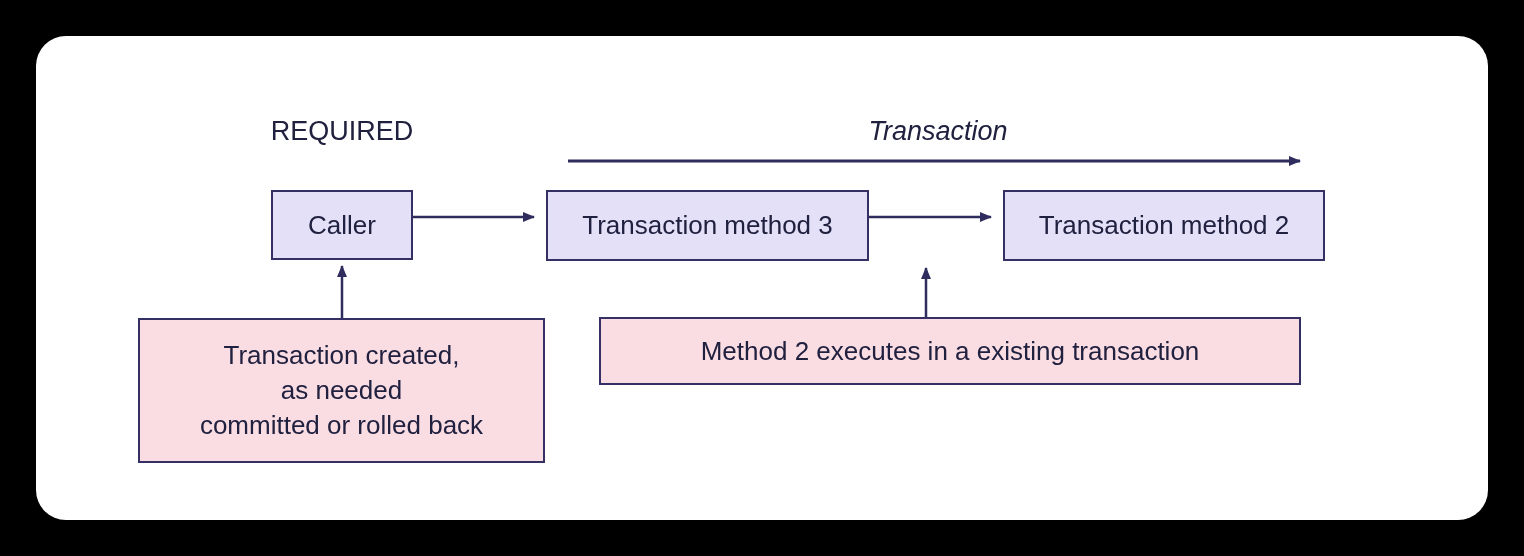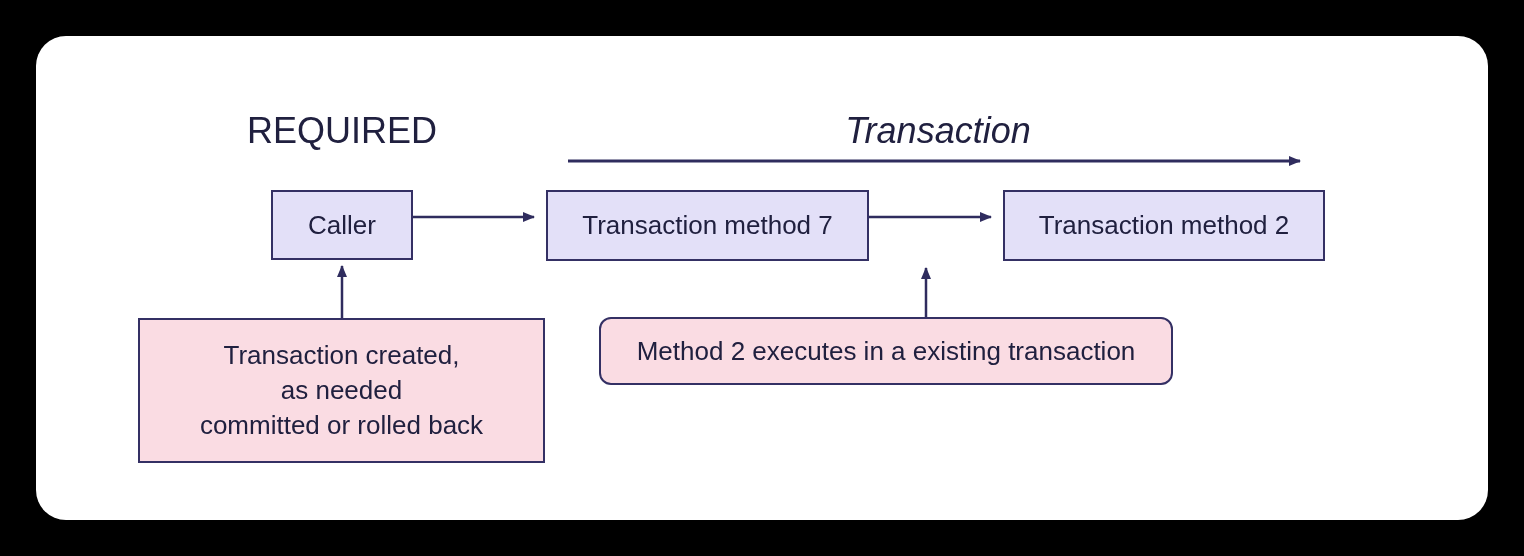--- a/index.html
+++ b/index.html
@@ -37,21 +37,21 @@
     position:absolute;
     left:0; top:0;
     width:1524px; height:556px;
     z-index:1;
     pointer-events:none;
   }
   .heading{
     position:absolute;
     top:116px;
     transform:translateX(-50%);
-    font-size:36px;
+    font-size:27px;
     line-height:30px;
     white-space:nowrap;
     color:var(--text);
     z-index:2;
   }
   .heading.required{left:342px;}
   .heading.tx{left:938px;font-style:italic;}
   .node{
     position:absolute;
     display:flex;
@@ -76,21 +76,21 @@
     justify-content:center;
     background:var(--note-fill);
     border:2.5px solid var(--note-border);
     font-size:26px;
     line-height:35px;
     text-align:center;
     color:var(--text);
     z-index:2;
   }
   .note.note1{left:138px; top:318px; width:407px; height:145px;}
-  .note.note2{left:599px; top:317px; width:574px; height:68px;border-radius:12px;}
+  .note.note2{left:599px; top:317px; width:702px; height:68px;}
   .arrow-line{stroke:var(--arrow); stroke-width:2.5; fill:none;}
   .arrow-line.thick{stroke-width:3;}
   .ah{fill:var(--arrow);}
 </style>
 </head>
 <body>
 
 <div class="stage">
   <div class="card"></div>
 
@@ -109,21 +109,21 @@
 
   <div class="heading required">REQUIRED</div>
 
   <div class="heading tx">Transaction</div>
 
   <div class="node caller">
     <span>Caller</span>
   </div>
 
   <div class="node m1">
-    <span>Transaction method 7</span>
+    <span>Transaction method 3</span>
   </div>
 
   <div class="node m2">
     <span>Transaction method 2</span>
   </div>
 
   <div class="note note1">
     <div>Transaction created,</div>
     <div>as needed</div>
     <div>committed or rolled back</div>

